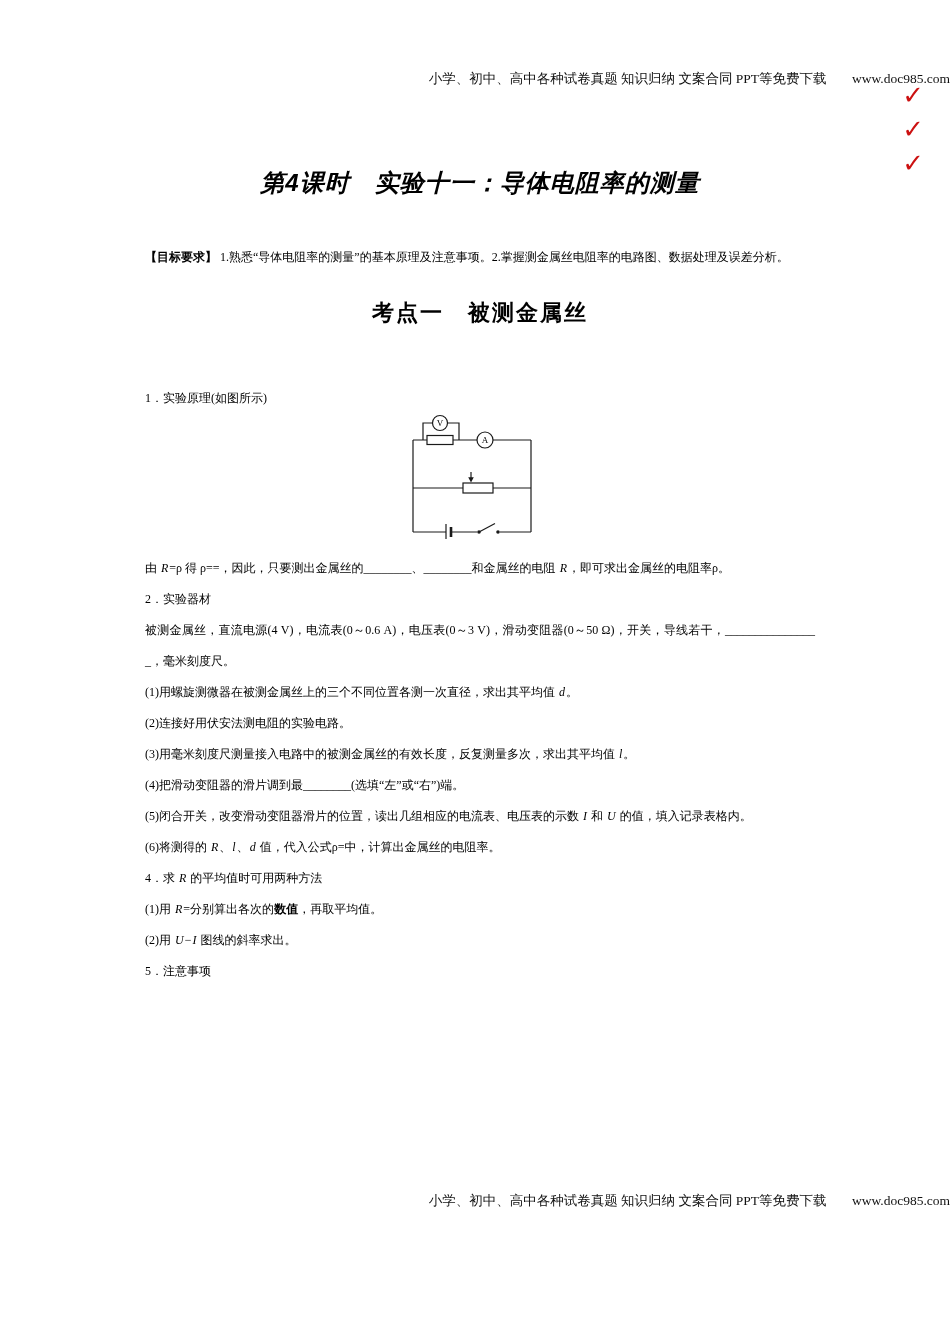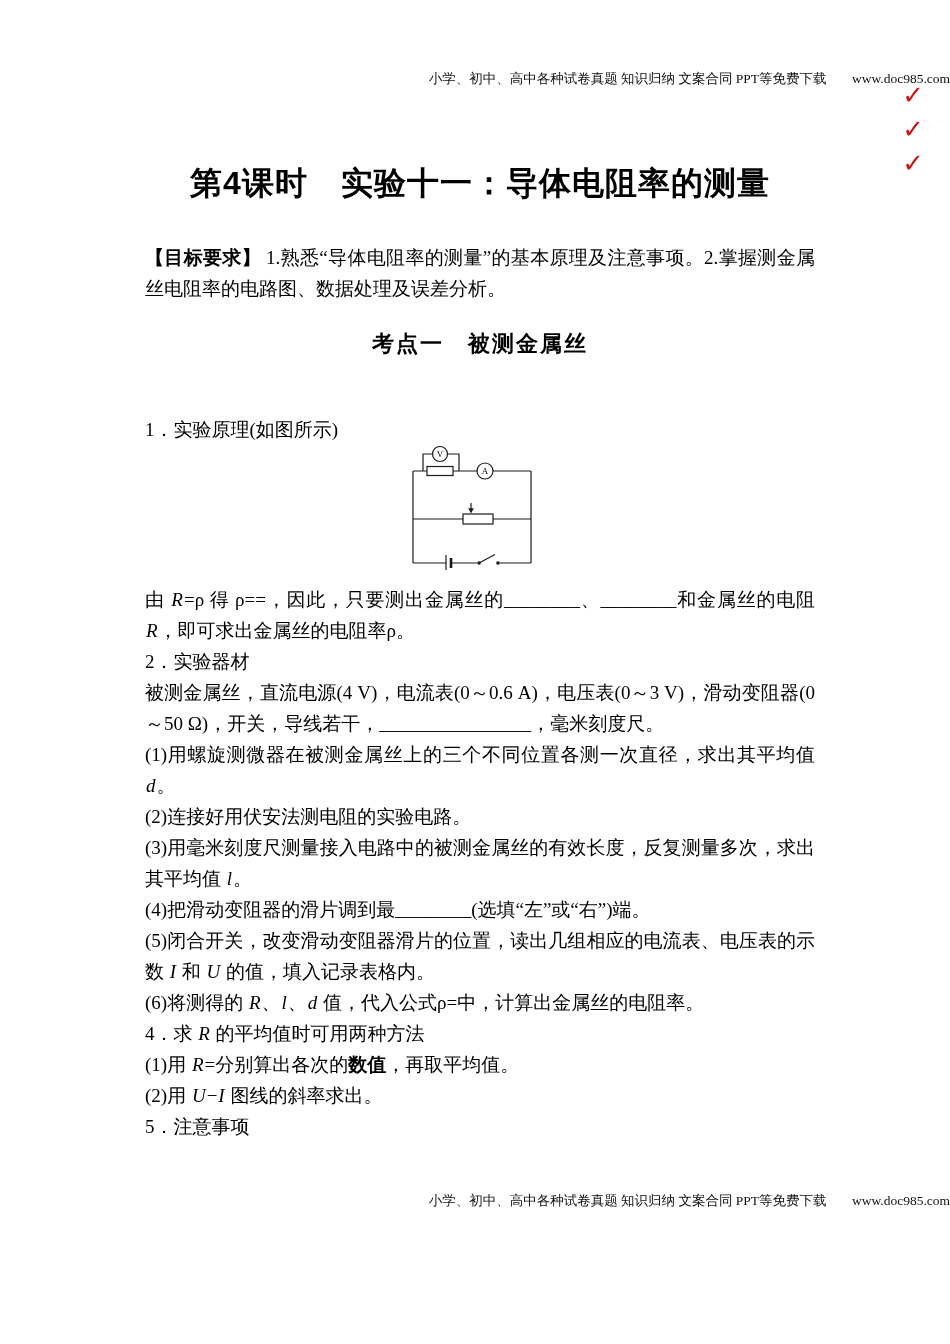--- a/index.html
+++ b/index.html
@@ -42,40 +42,41 @@
 
   .content {
     position: absolute;
     left: 145px;
     top: 168px;
     width: 670px;
   }
   h1.doc-title {
     margin: 0;
     font-family: "Liberation Sans", "DejaVu Sans", sans-serif;
-    font-size: 32px;
+    font-size: 24px;
     font-weight: bold;
     text-align: center;
     letter-spacing: 1px;
     line-height: 30px;
+    font-style: italic;
   }
   .objective { margin-top: 44px !important; }
   .objective b { font-weight: bold; }
   h2.section-title {
     margin: 26px 0 56px 0;
     font-family: "Liberation Sans", "DejaVu Sans", sans-serif;
     font-size: 22px;
     font-weight: bold;
     text-align: center;
     letter-spacing: 2px;
     line-height: 28px;
   }
   p.body {
     margin: 0;
-    font-size: 19px;
+    font-size: 12px;
     line-height: 31px;
     text-align: justify;
     word-break: break-all;
   }
   .seg-i { font-style: italic; padding: 0 1px; }
   .seg-b { font-weight: bold; margin-top: 41px; }
 
   .figure {
     margin: 0 0 14px 262px;
     width: 150px;

